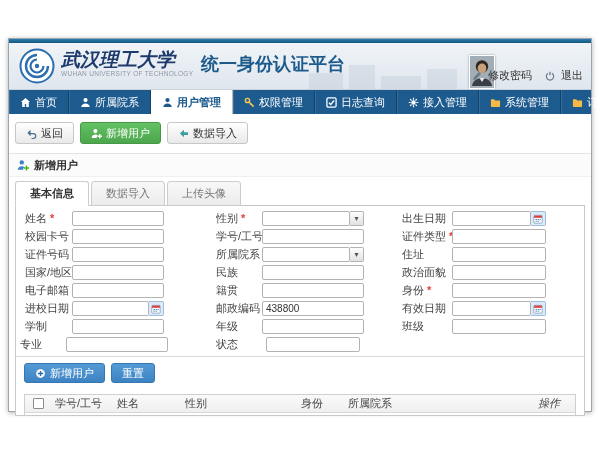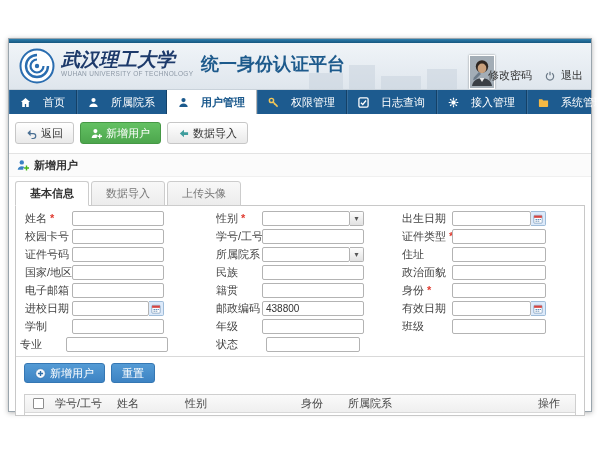--- a/index.html
+++ b/index.html
@@ -18,21 +18,21 @@
             font-family:"DejaVu Serif",serif;line-height:20px;}
   .uni-en{font-size:6.5px;color:#8d99a6;letter-spacing:.3px;margin-top:1px;}
   .platform{position:absolute;left:192px;top:9px;font-size:18px;font-weight:bold;color:#1d5a8c;}
   .avatar{position:absolute;left:460px;bottom:0;width:24px;height:32px;border:1px solid #fff;
           box-shadow:0 0 2px rgba(0,0,0,.4);background:#a8b2ba;}
   .hlinks{position:absolute;right:8px;top:25px;display:flex;gap:13px;}
   .hlink{display:flex;align-items:center;gap:6px;font-size:11px;color:#333;cursor:pointer;}
   .hlink .icn{color:#6b7987;}
   
   .nav{height:24px;background:#1d5b8f;display:flex;}
-  .nav-item{display:flex;align-items:center;gap:12px;padding:0 11px;color:#fff;font-size:11px;
+  .nav-item{display:flex;align-items:center;gap:4px;padding:0 11px;color:#fff;font-size:11px;
             border-right:1px solid rgba(0,0,0,.28);box-shadow:inset 1px 0 0 rgba(255,255,255,.12);
             cursor:pointer;white-space:nowrap;}
   .nav-item.active{background:#fff;color:#1c5a8d;font-weight:bold;box-shadow:none;}
   .nav-item .icn{display:flex;}
   .ic-key{color:#f3c758;} .ic-folder{color:#f5b945;}
   .nav-item.active .icn{color:#1c5a8d;}
   
   .toolbar{padding:8px 6px 0 6px;display:flex;gap:6px;}
   .btn{height:22px;display:inline-flex;align-items:center;gap:4px;padding:0 10px;font-size:11px;
        border-radius:3px;cursor:pointer;box-sizing:border-box;}
@@ -443,19 +443,19 @@
       <div class="rtable">
         <div class="thead">
             <div class="th th-check" style="width: 26px;">
               <span class="cbx"></span>
             </div>
             <div class="th" style="width: 62px;">学号/工号</div>
             <div class="th" style="width: 68px;">姓名</div>
             <div class="th" style="width: 116px;">性别</div>
             <div class="th" style="width: 47px;">身份</div>
             <div class="th" style="width: 190px;">所属院系</div>
-            <div class="th" style="flex: 1 1 0%;">操作</div>
+            <div class="th" style="flex: 1 1 0%; font-style: italic;">操作</div>
           </div>
         <div class="tbody-empty"></div>
       </div>
     </div>
   </div>
 </div>
 
 </body></html>

